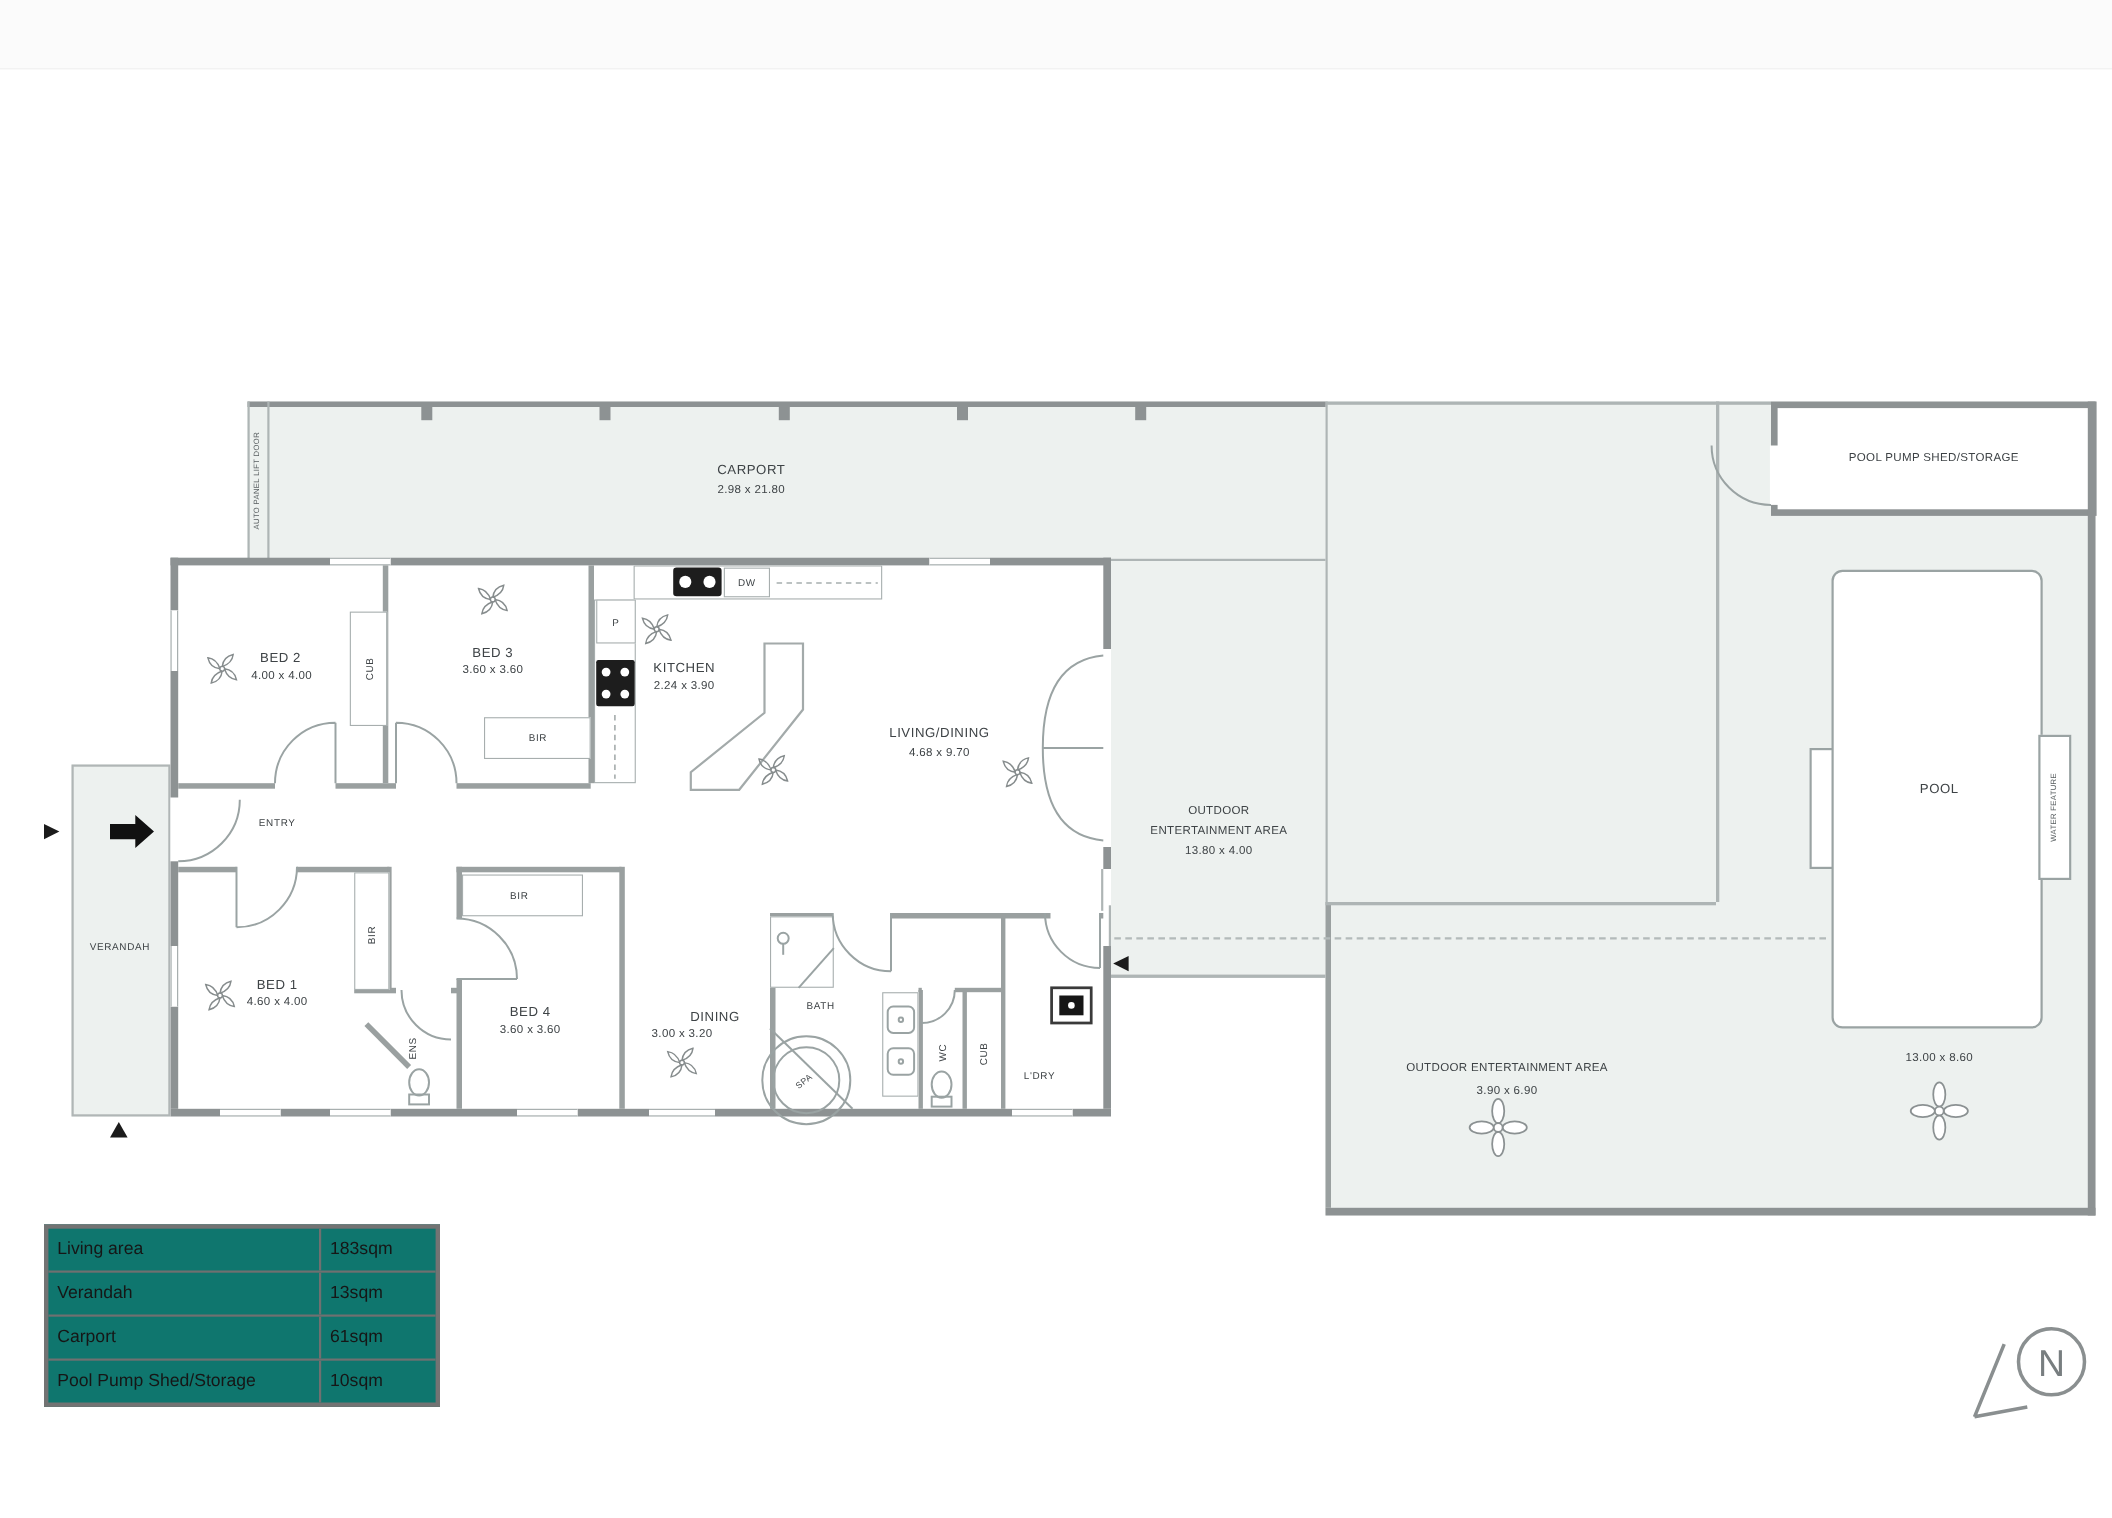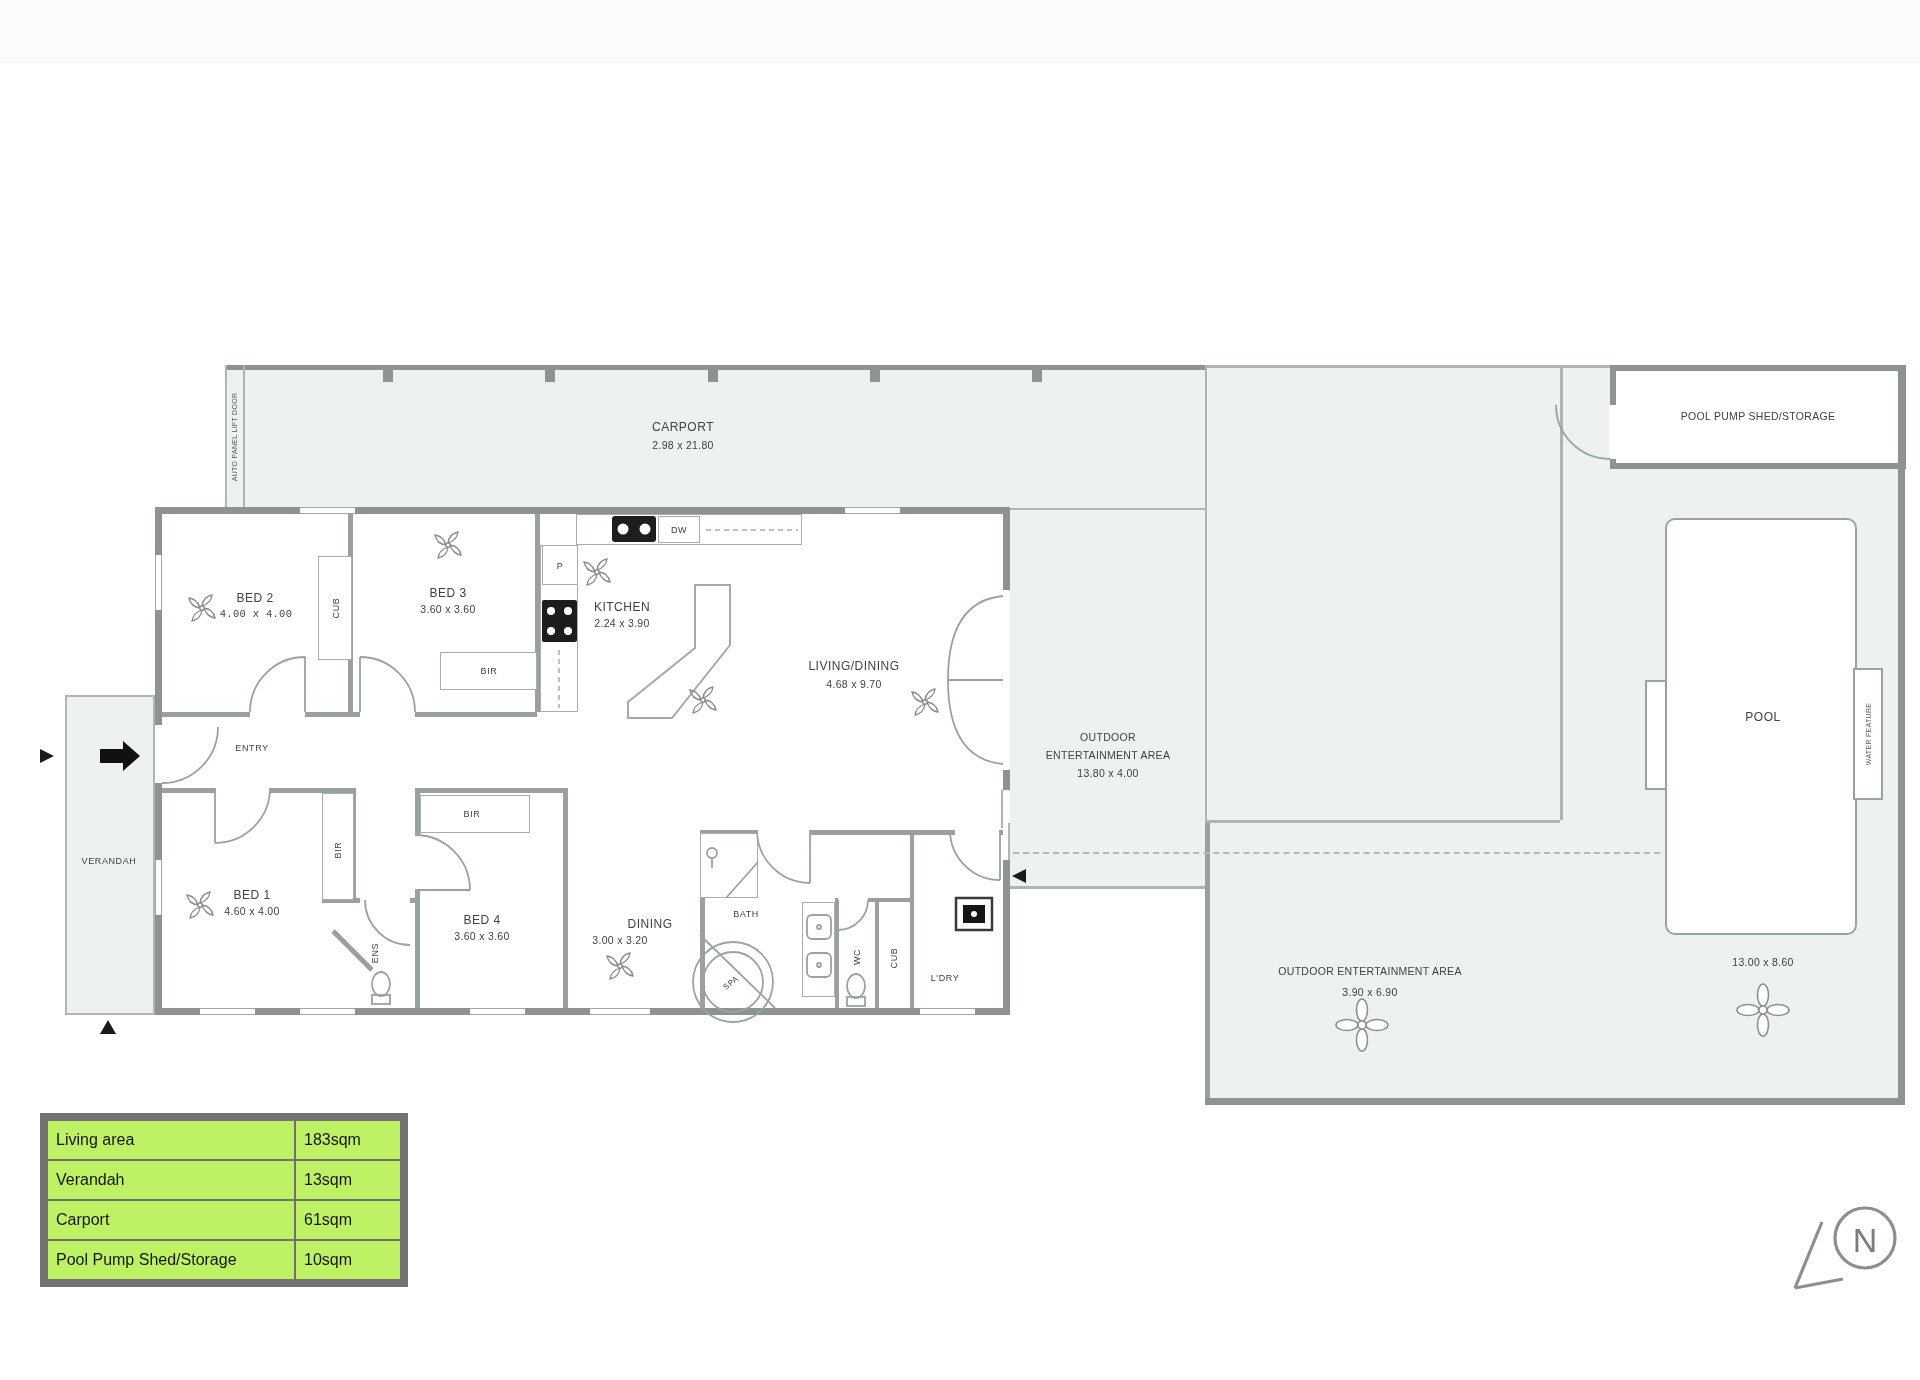--- a/index.html
+++ b/index.html
@@ -18,21 +18,21 @@
   .lbl{position:absolute;transform:translate(-50%,-50%);font-size:12px;color:#3e4346;
        letter-spacing:.5px;white-space:nowrap;text-align:center;}
   .dim{font-size:10.5px;letter-spacing:.3px;}
   .sm{font-size:9px;letter-spacing:.6px;}
   .xs{font-size:7px;letter-spacing:.3px;color:#5a6062;}
   .r90{transform:translate(-50%,-50%) rotate(-90deg);}
   .r35{transform:translate(-50%,-50%) rotate(-38deg);font-size:8px;}
   .dashH{position:absolute;border-top:2px dashed #b3baba;height:0;}
   .nlbl{position:absolute;transform:translate(-50%,-50%);font-size:34px;color:#787e80;}
   
-  .areatbl{position:absolute;left:40px;top:1113px;width:352px;border:8px solid #737373;background:#bef264;}
+  .areatbl{position:absolute;left:40px;top:1113px;width:352px;border:4px solid #737373;background:#0f766e;}
   .arow{display:flex;border-bottom:2px solid #707070;}
   .arow:last-child{border-bottom:none;}
   .acell1{width:248px;border-right:2px solid #707070;padding:10px 8px;font-size:16px;color:#161616;box-sizing:border-box;}
   .acell2{flex:1;padding:10px 8px;font-size:16px;color:#161616;}
   .tot .acell1,.tot .acell2{font-weight:bold;}
   svg{position:absolute;left:0;top:0;}
   .band{position:absolute;left:0;top:0;width:1920px;height:62px;background:#fbfbfb;border-bottom:1px solid #efefef;}
 </style>
 </head>
 <body>
@@ -229,21 +229,21 @@
       <circle cx="1865" cy="1238" r="30"></circle>
       <path d="M1822,1222 L1795,1288 M1795,1288 L1843,1279"></path>
     </g>
   </svg>
 
   <div class="lbl" style="left:683px;top:427px;">CARPORT</div>
   <div class="lbl dim" style="left:683px;top:445px;">2.98 x 21.80</div>
   <div class="lbl xs r90" style="left:234px;top:437px;">AUTO PANEL LIFT DOOR</div>
 
   <div class="lbl" style="left:255px;top:598px;">BED 2</div>
-  <div class="lbl dim" style="left:256px;top:614px;font-family:Liberation Mono, monospace;">4.00 x 4.00</div>
+  <div class="lbl dim" style="left:256px;top:614px;">4.00 x 4.00</div>
   <div class="lbl" style="left:448px;top:593px;">BED 3</div>
   <div class="lbl dim" style="left:448px;top:609px;">3.60 x 3.60</div>
   <div class="lbl" style="left:622px;top:607px;">KITCHEN</div>
   <div class="lbl dim" style="left:622px;top:623px;">2.24 x 3.90</div>
   <div class="lbl" style="left:854px;top:666px;">LIVING/DINING</div>
   <div class="lbl dim" style="left:854px;top:684px;">4.68 x 9.70</div>
   <div class="lbl sm" style="left:252px;top:748px;">ENTRY</div>
   <div class="lbl" style="left:252px;top:895px;">BED 1</div>
   <div class="lbl dim" style="left:252px;top:911px;">4.60 x 4.00</div>
   <div class="lbl" style="left:482px;top:920px;">BED 4</div>

